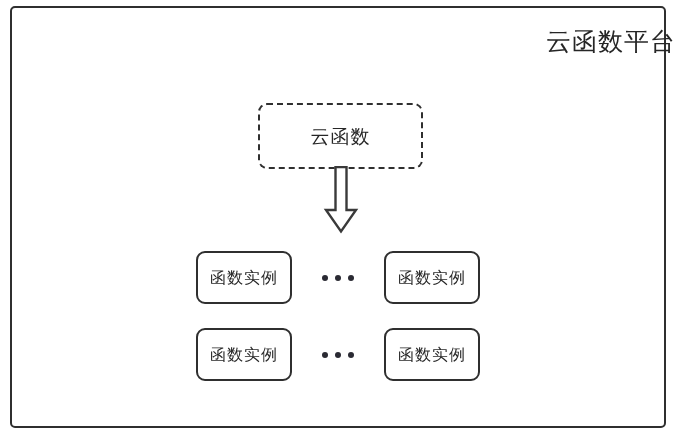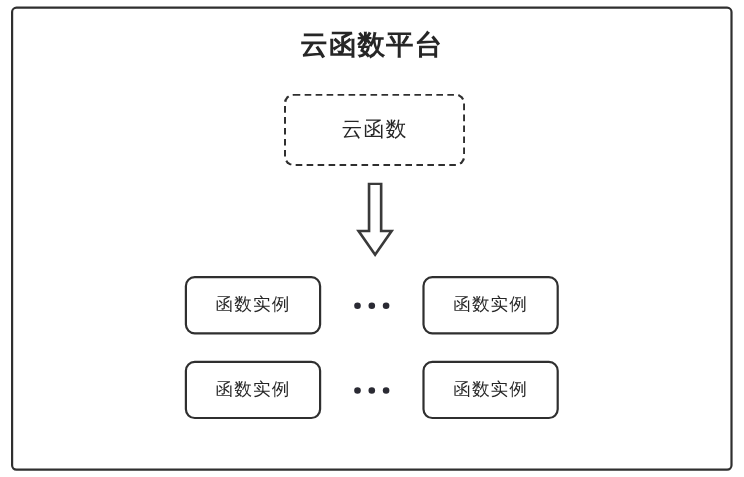--- a/index.html
+++ b/index.html
@@ -34,33 +34,33 @@
     border-radius: 5px;
     background: #ffffff;
   }
 
   
   .platform-title {
     position: absolute;
     left: 0;
     top: 26px;
     width: 676px;
-    text-align: center;
+    text-align: right;
     font-size: 25px;
-    font-weight: bold;
+    font-weight: normal;
     letter-spacing: 1px;
     color: #262626;
     line-height: 1.2;
   }
 
   
   .cloud-function-node {
     position: absolute;
     left: 258px;
-    top: 85px;
+    top: 103px;
     width: 165px;
     height: 66px;
     box-sizing: border-box;
     border: 2.5px dashed #2f2f2f;
     border-radius: 9px;
     background: #ffffff;
     display: flex;
     align-items: center;
     justify-content: center;
   }
@@ -87,21 +87,21 @@
     width: 676px;
     height: 53px;
     display: flex;
     align-items: center;
     justify-content: center;
   }
   .instance-row.row-1 { top: 251px; }
   .instance-row.row-2 { top: 328px; }
 
   .instance-box {
-    width: 124px;
+    width: 96px;
     height: 53px;
     box-sizing: border-box;
     border: 2.5px solid #2f2f2f;
     border-radius: 9px;
     background: #ffffff;
     display: flex;
     align-items: center;
     justify-content: center;
   }
   .instance-label {

